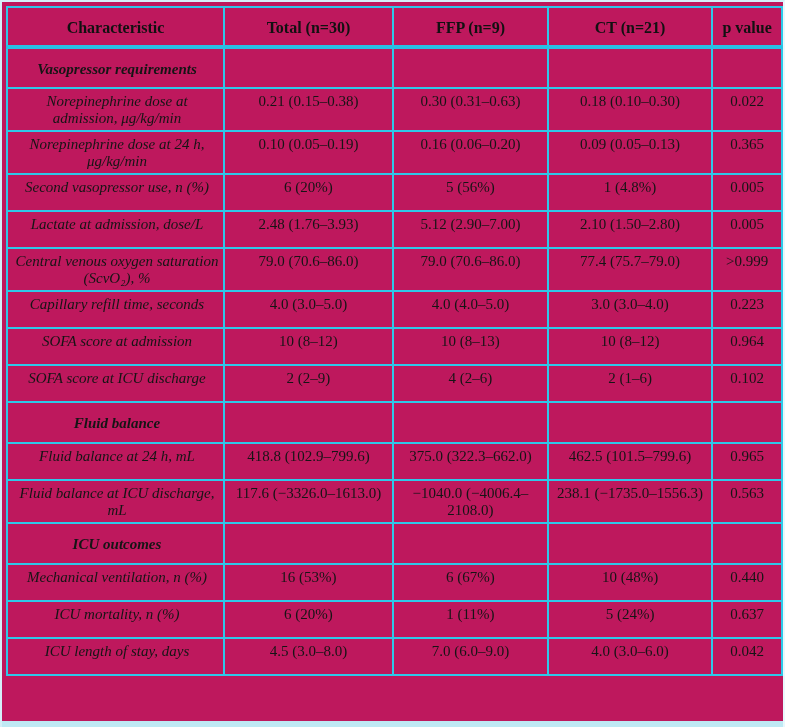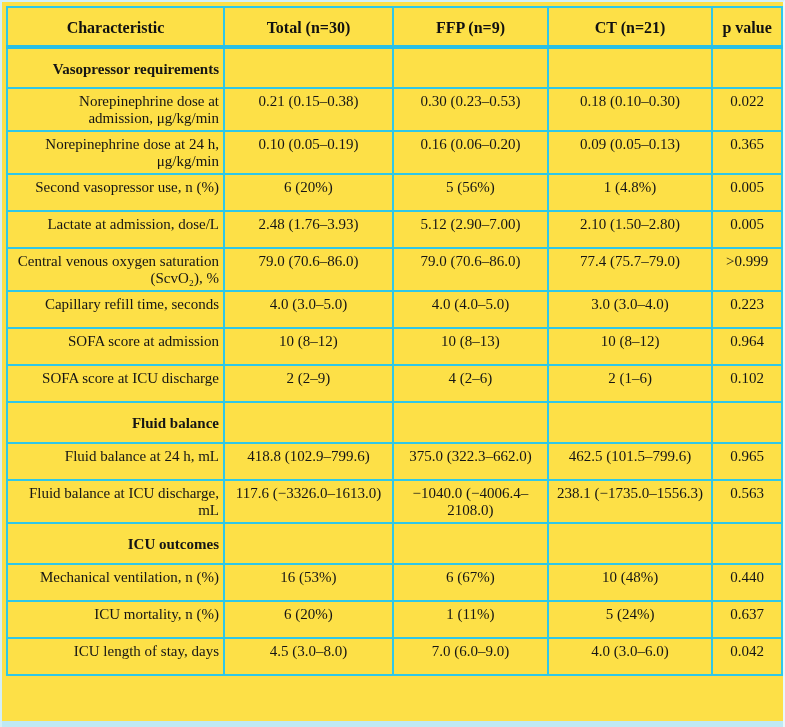--- a/index.html
+++ b/index.html
@@ -11,21 +11,21 @@
   }
   .figure-frame {
     position: relative;
     width: 785px;
     height: 727px;
     padding: 4px 4px 0 4px;
     border-top: 2px solid #d4f0f9;
     border-left: 2px solid #d4f0f9;
     border-right: 2px solid #e8f8fc;
     overflow: hidden;
-    background: #fde047;
+    background: #be185d;
   }
   table.clinical-table {
     width: 777px;
     border-collapse: collapse;
     table-layout: fixed;
     border: 2px solid #2fc8e9;
   }
   col.c-char  { width: 28.0%; }
   col.c-total { width: 21.8%; }
   col.c-ffp   { width: 20.0%; }
@@ -39,22 +39,23 @@
   thead th {
     font-weight: bold;
     font-size: 16px;
     text-align: center;
     padding: 11px 4px 9px 4px;
     border-bottom: 4px solid #29c0e4;
     color: #111111;
   }
   td { font-size: 15px; }
   td.label-cell {
-    text-align: right;
+    text-align: center;
     padding: 4px 4px 3px 7px;
+    font-style: italic;
   }
   td.value-cell {
     text-align: center;
     padding: 4px 5px 3px 5px;
   }
   tr.data-row td { height: 37px; }
   tr.section-row td { height: 41px; padding-top: 12px; }
   tr.section-row td.label-cell { font-weight: bold; }
   .bottom-strip {
     position: absolute;
@@ -88,21 +89,21 @@
         <tr class="section-row">
           <td class="label-cell">Vasopressor requirements</td>
           <td class="value-cell"></td>
           <td class="value-cell"></td>
           <td class="value-cell"></td>
           <td class="value-cell"></td>
         </tr>
         <tr class="data-row">
           <td class="label-cell">Norepinephrine dose at admission, μg/kg/min</td>
           <td class="value-cell">0.21 (0.15–0.38)</td>
-          <td class="value-cell">0.30 (0.23–0.53)</td>
+          <td class="value-cell">0.30 (0.31–0.63)</td>
           <td class="value-cell">0.18 (0.10–0.30)</td>
           <td class="value-cell">0.022</td>
         </tr>
         <tr class="data-row">
           <td class="label-cell">Norepinephrine dose at 24 h, μg/kg/min</td>
           <td class="value-cell">0.10 (0.05–0.19)</td>
           <td class="value-cell">0.16 (0.06–0.20)</td>
           <td class="value-cell">0.09 (0.05–0.13)</td>
           <td class="value-cell">0.365</td>
         </tr>

